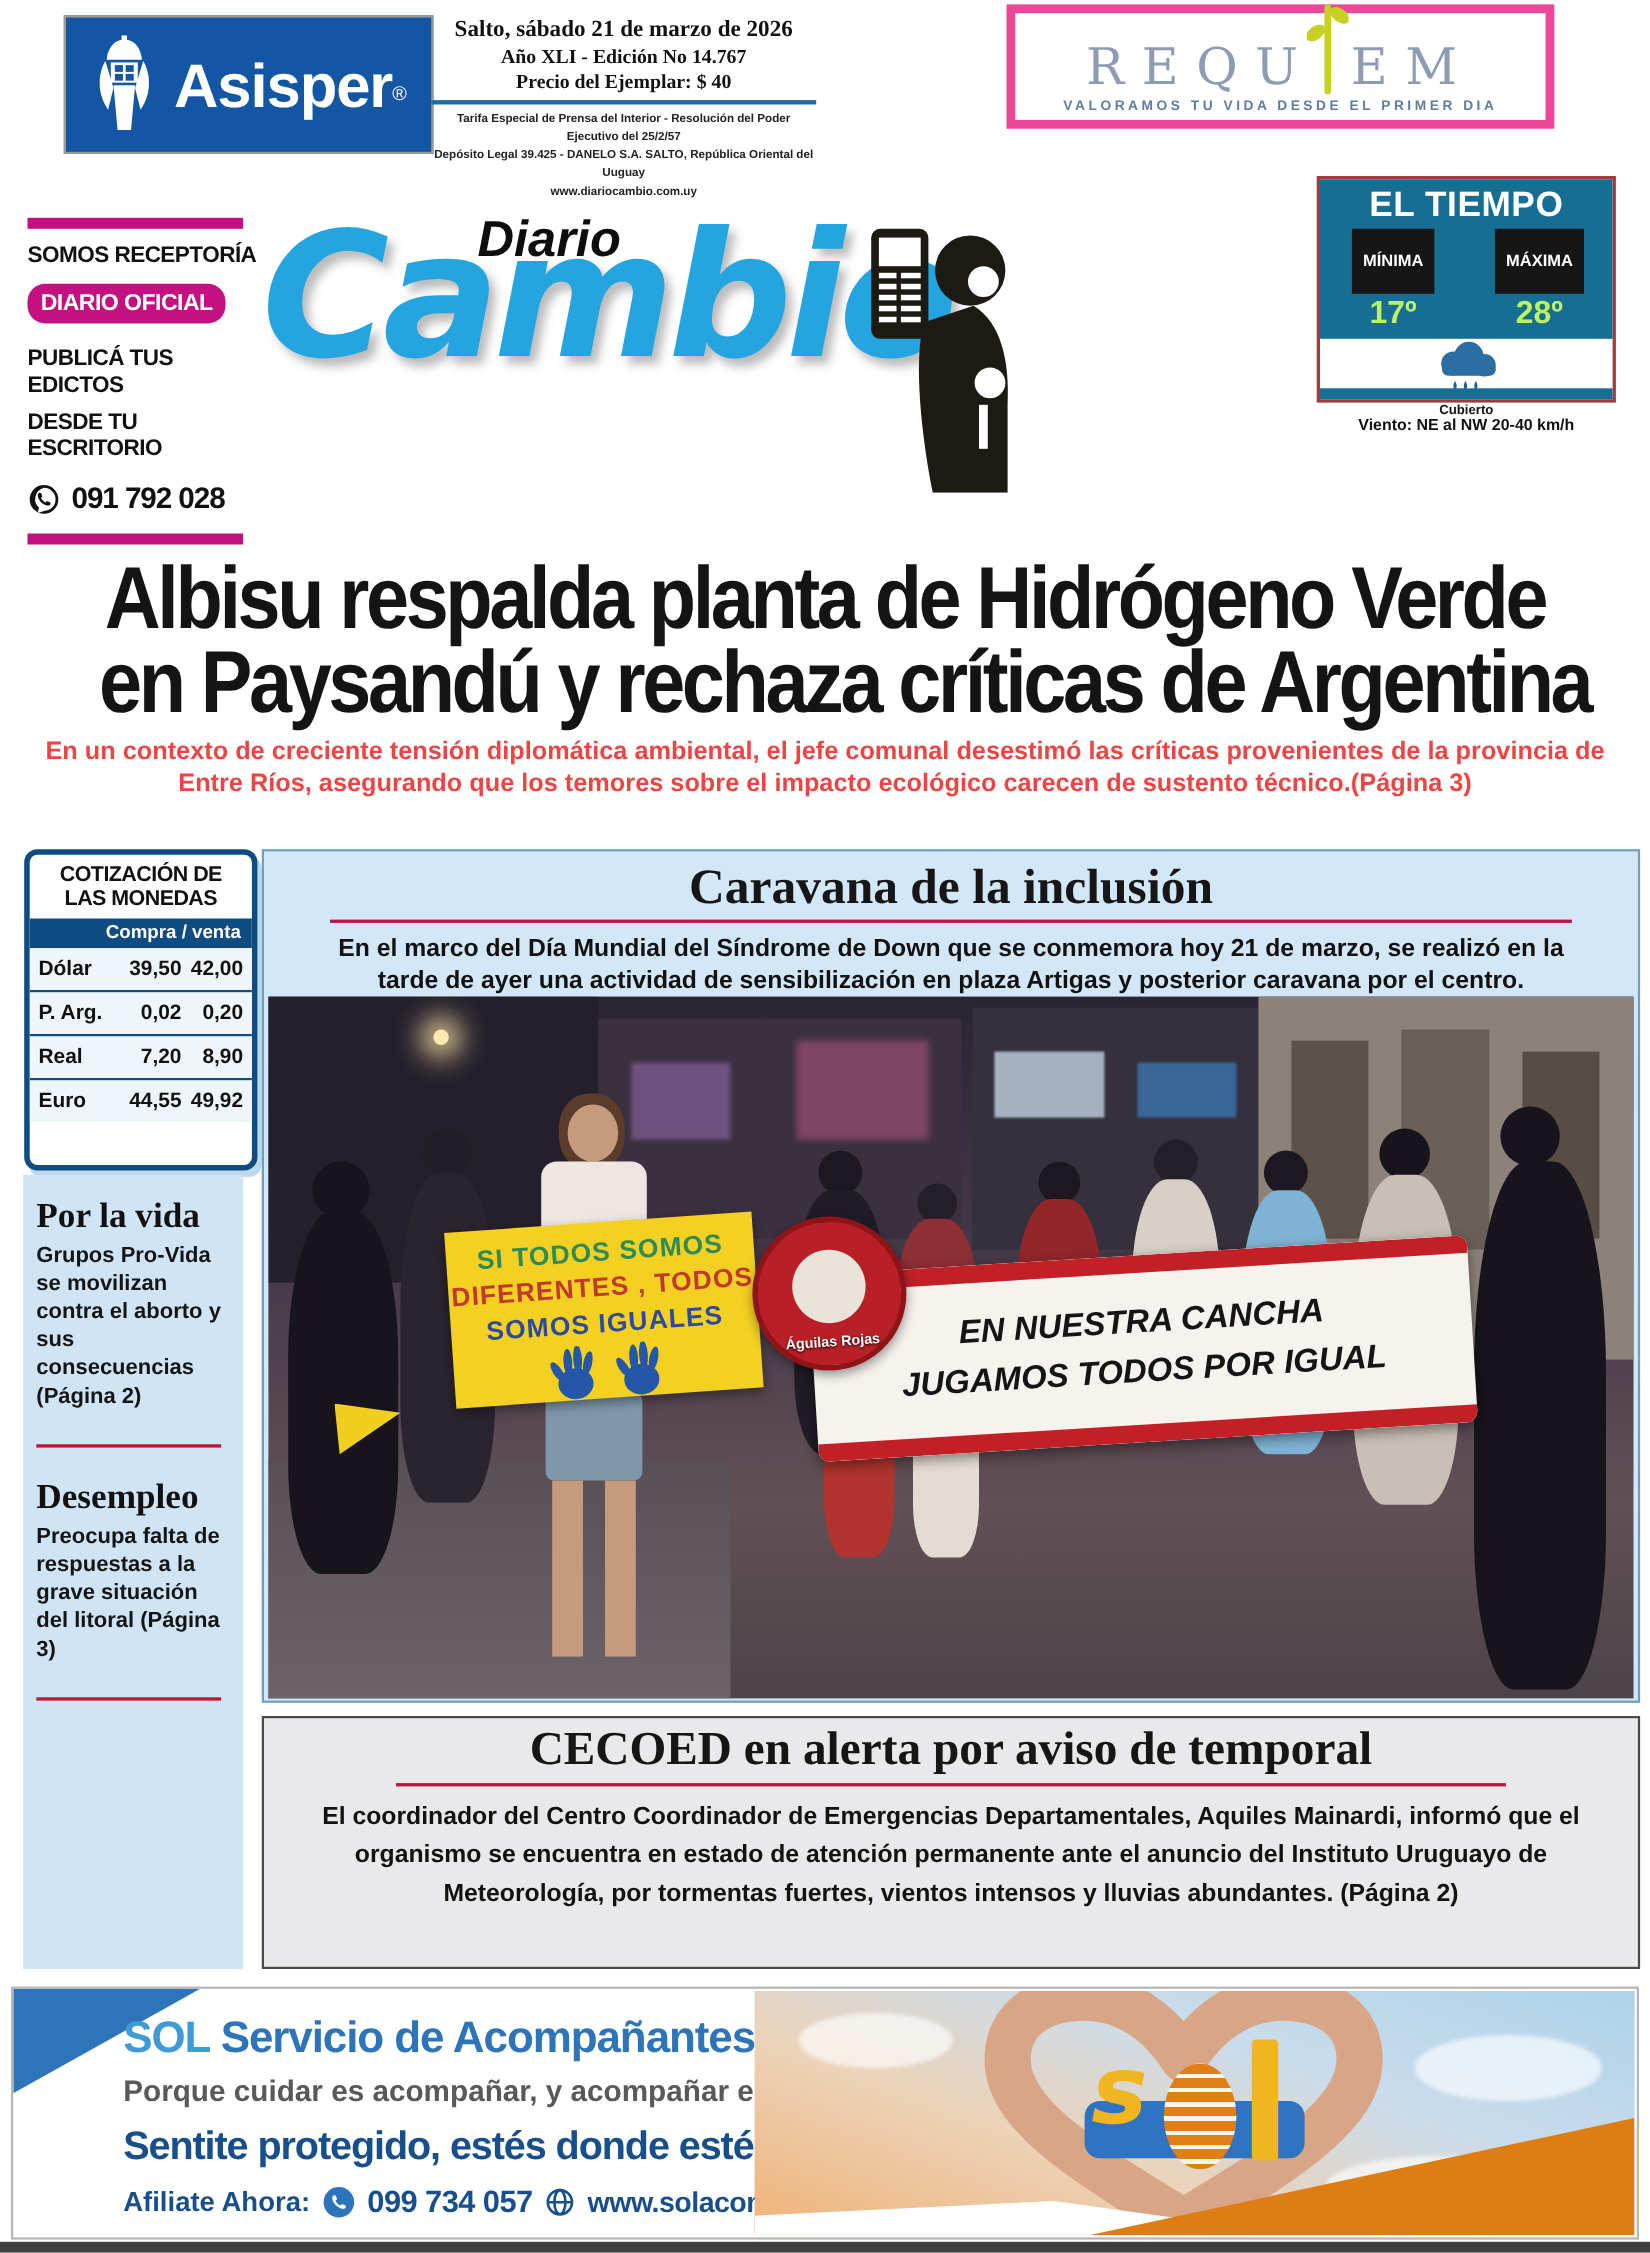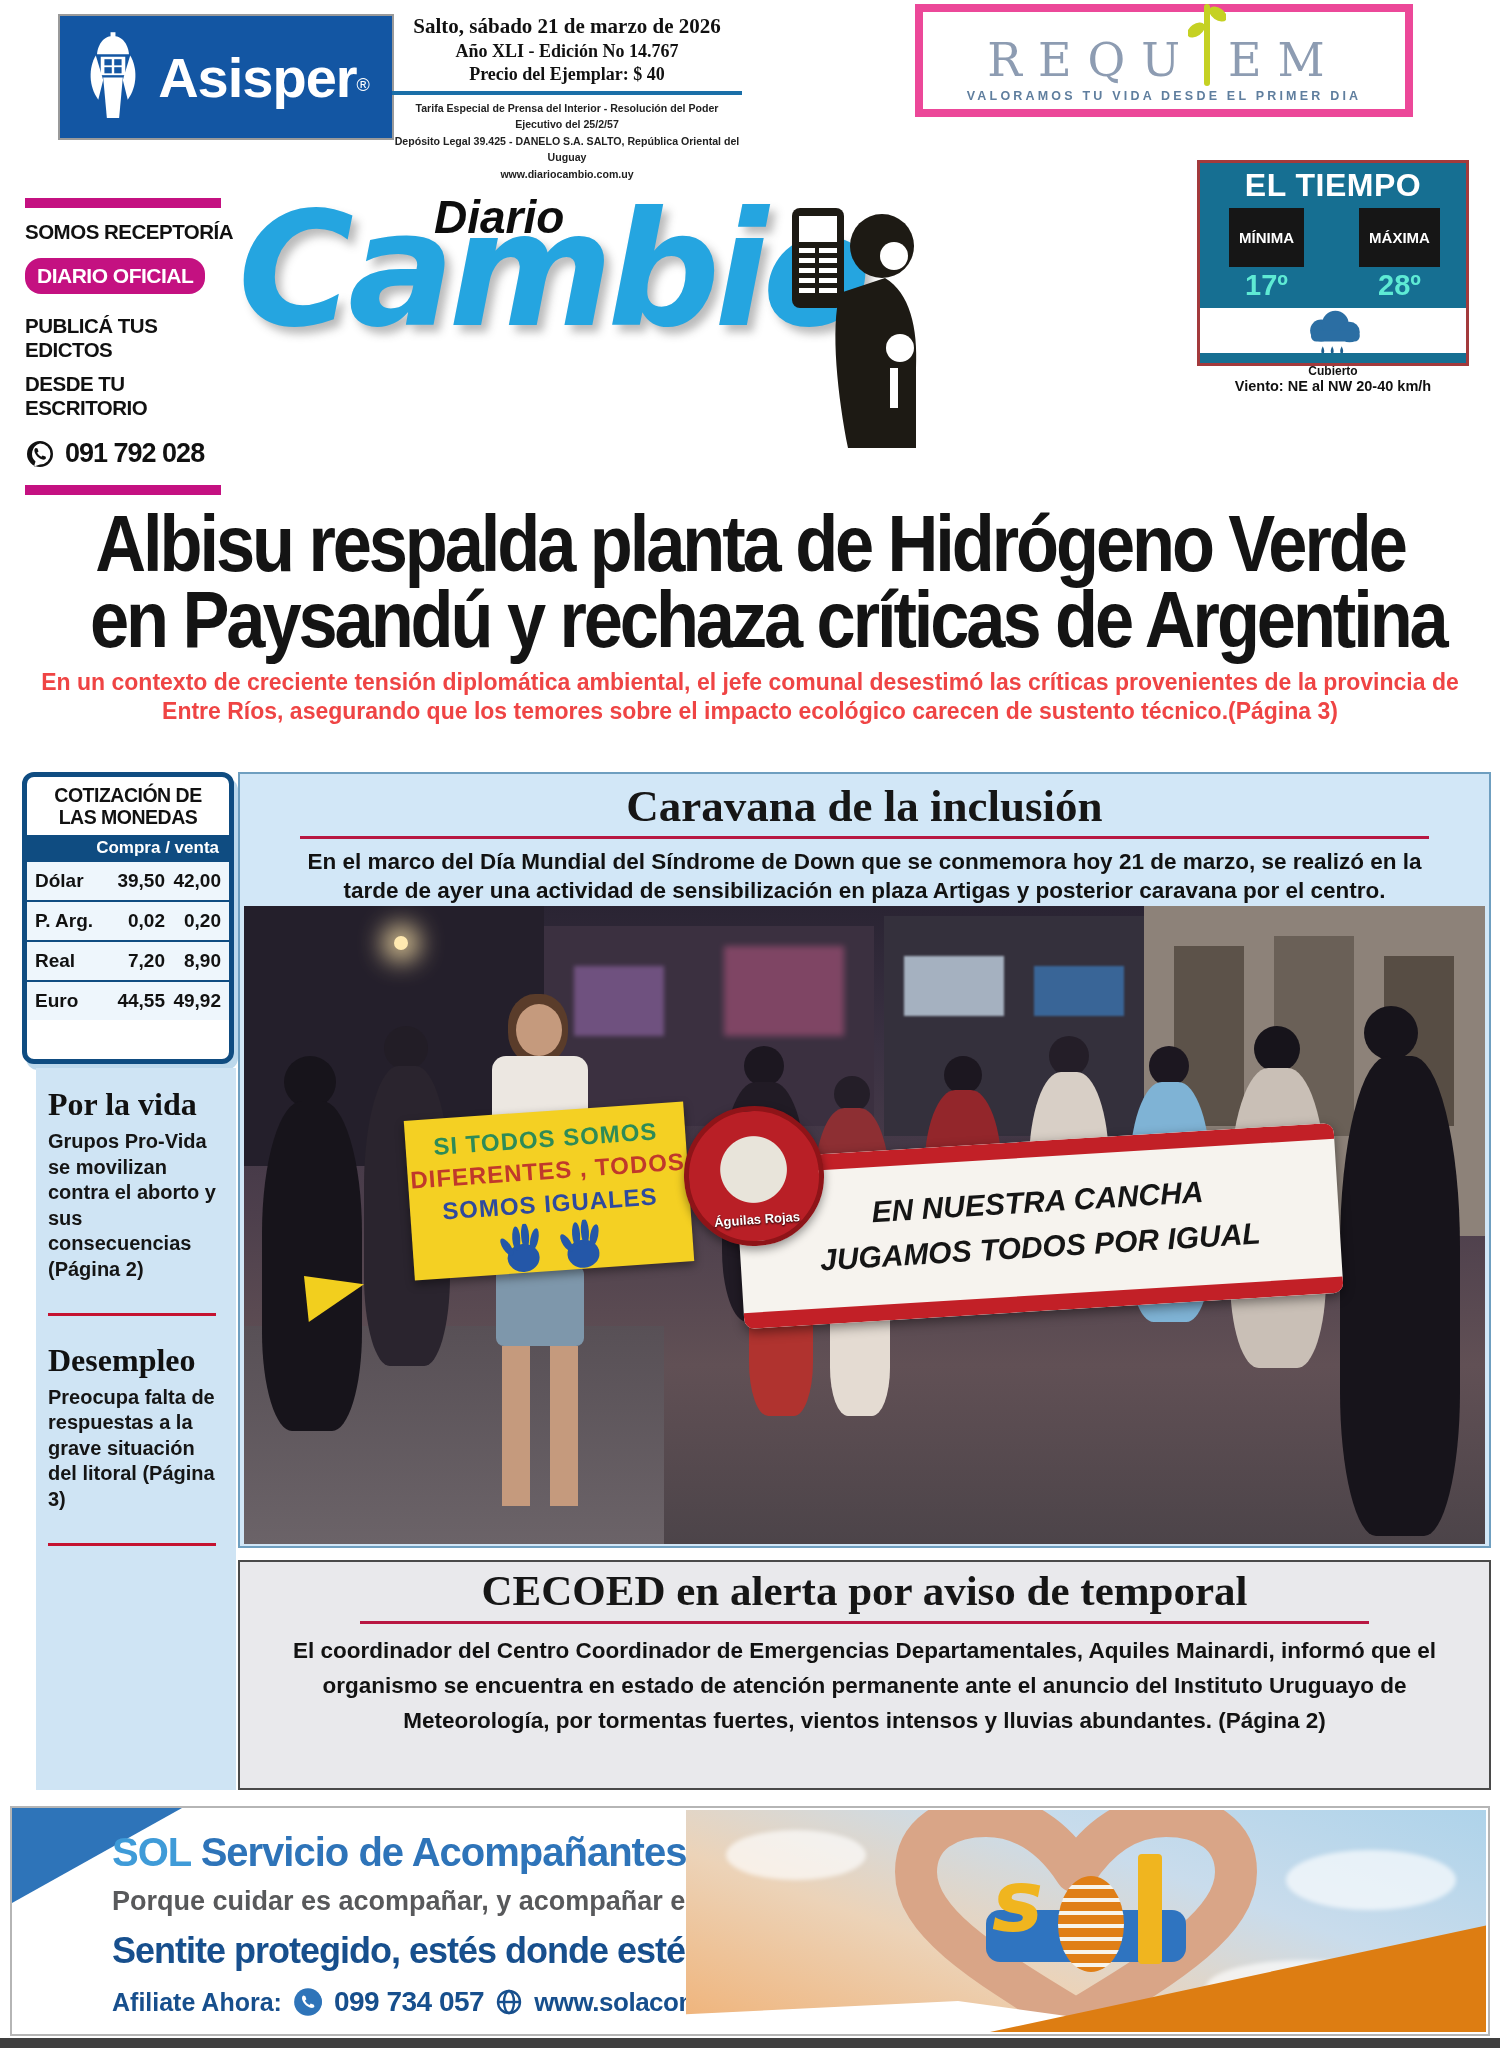--- a/index.html
+++ b/index.html
@@ -40,21 +40,21 @@
                text-shadow:6px 7px 9px rgba(60,60,60,.35);}
   .reader-icon{position:absolute;left:552px;top:28px;}
 
   
   .weather{left:1197px;top:160px;width:272px;height:206px;border:3px solid #a33a3c;background:#fff;box-sizing:border-box;}
   .wx-top{background:#166f92;padding:4px 0 6px 0;}
   .wx-title{color:#fff;font-weight:800;font-size:32px;text-align:center;letter-spacing:0.5px;}
   .wx-cols{display:flex;justify-content:space-around;margin-top:4px;}
   .wx-col{text-align:center;width:50%;}
   .wx-label{display:inline-block;background:#161616;color:#fff;font-weight:800;font-size:15px;padding:21px 10px;}
-  .wx-temp{color:#5eead4;font-weight:800;font-size:29px;margin-top:2px;}
+  .wx-temp{color:#bef264;font-weight:800;font-size:29px;margin-top:2px;}
   .wx-bottom{text-align:center;padding-top:2px;}
   .wx-cond{font-weight:800;font-size:12px;margin-top:-2px;}
   .wx-wind{font-weight:800;font-size:14.5px;}
   .wx-strip{position:absolute;bottom:0;left:0;right:0;height:10px;background:#166f92;}
 
   
   .headline{left:0px;top:506px;width:1500px;text-align:center;}
   .hl-line{font-weight:900;font-size:80px;letter-spacing:-3.5px;color:#141414;line-height:0.95;
            white-space:nowrap;transform:scaleX(0.88);transform-origin:center;}
   .deck{left:30px;top:668px;width:1440px;text-align:center;font-weight:700;font-size:23px;line-height:1.28;color:#ef4444;}
@@ -65,21 +65,21 @@
   .cur-title{text-align:center;font-weight:800;font-size:19.5px;line-height:1.15;padding:7px 0 6px 0;letter-spacing:-0.5px;}
   .cur-strip{background:#0f4c81;color:#fff;font-weight:700;font-size:17px;text-align:right;padding:3px 10px 4px 0;}
   .cur-rows{background:#eef6fc;}
   .cur-row{display:flex;align-items:center;padding:8px 8px;border-bottom:2.5px solid #0f4c81;font-weight:800;font-size:19px;}
   .cur-row:last-child{border-bottom:none;}
   .cur-name{width:72px;}
   .cur-buy{width:58px;text-align:right;}
   .cur-sell{flex:1;text-align:right;}
 
   
-  .sidebar{left:36px;top:1068px;width:200px;height:722px;background:#cfe4f4;box-sizing:border-box;padding:14px 12px;}
+  .sidebar{left:21px;top:1068px;width:200px;height:722px;background:#cfe4f4;box-sizing:border-box;padding:14px 12px;}
   .sb-title{font-family:"Liberation Serif",serif;font-weight:700;font-size:32px;margin:4px 0 6px 0;color:#111;}
   .sb-text{font-weight:700;font-size:20px;line-height:1.28;color:#151515;}
   .sb-div{height:3px;background:#c51230;width:168px;margin:30px 0 26px 0;}
 
   
   .caravana{left:238px;top:772px;width:1253px;height:776px;background:#d2e7f7;border:2px solid #6f9fc0;box-sizing:border-box;}
   .car-title{font-family:"Liberation Serif",serif;font-weight:700;font-size:45px;text-align:center;color:#161616;margin-top:6px;}
   .car-rule{height:3px;background:#b81742;margin:4px 60px 8px 60px;}
   .car-deck{font-weight:700;font-size:22.5px;line-height:1.3;text-align:center;margin:0 40px;color:#121212;}
   .photo{position:absolute;left:4px;top:132px;width:1241px;height:638px;overflow:hidden;

